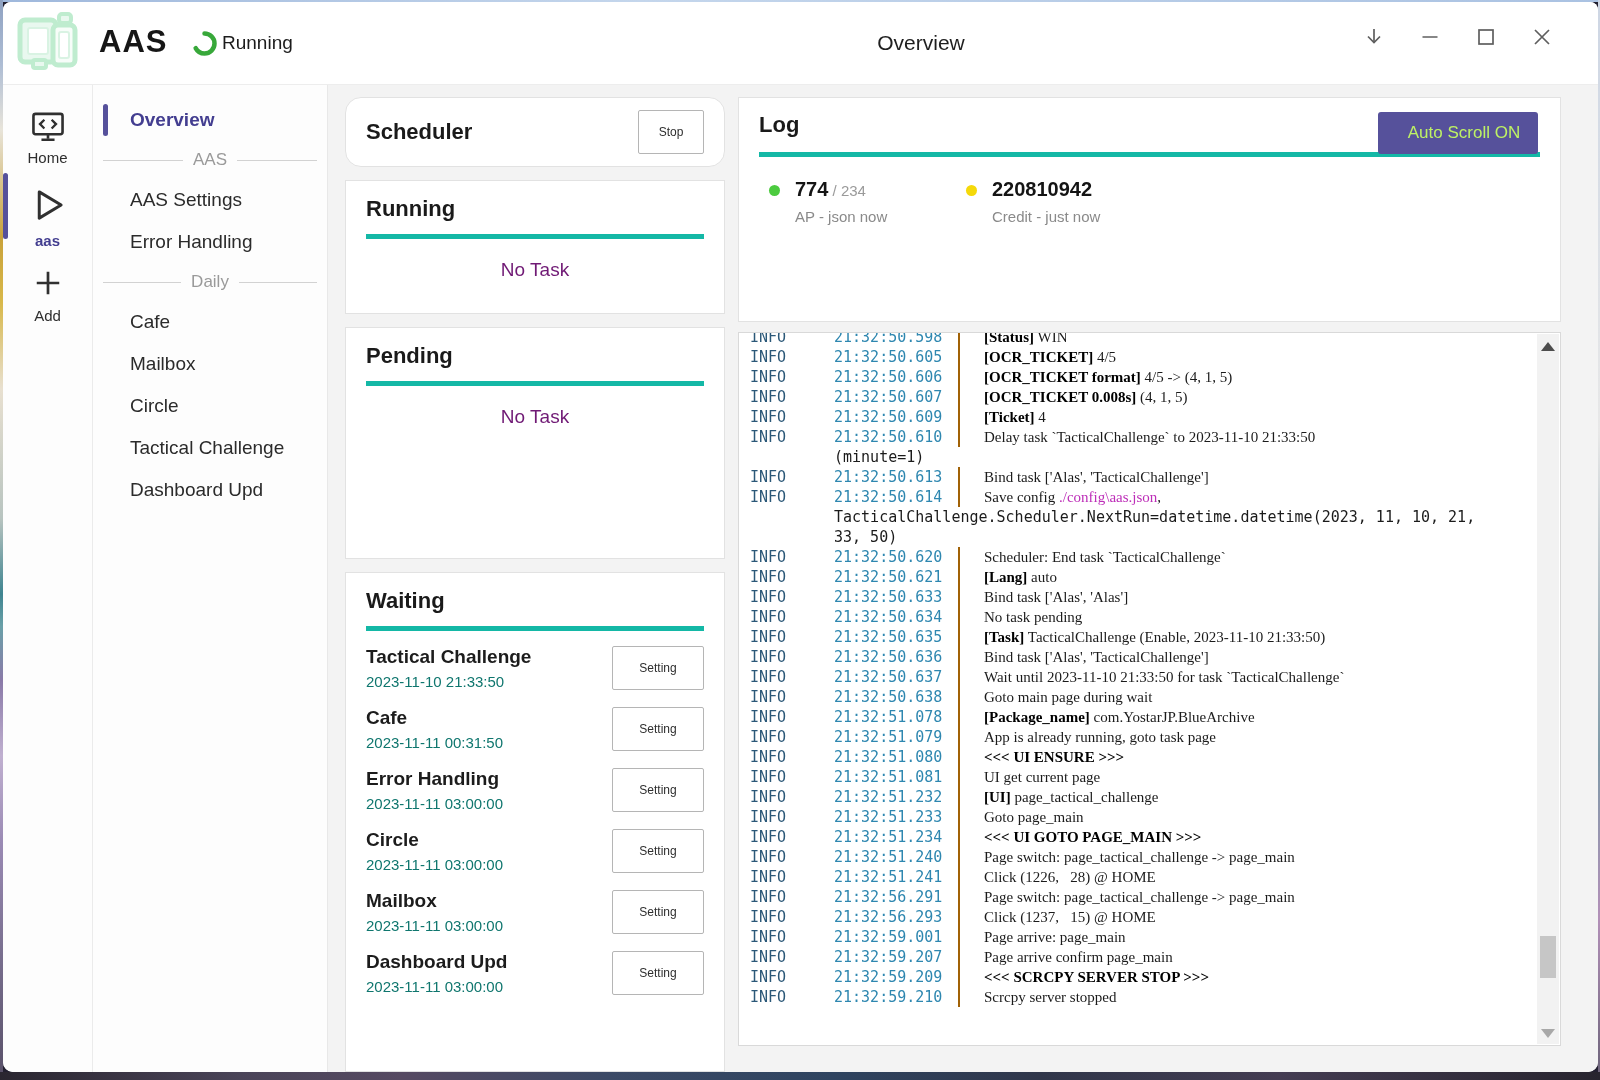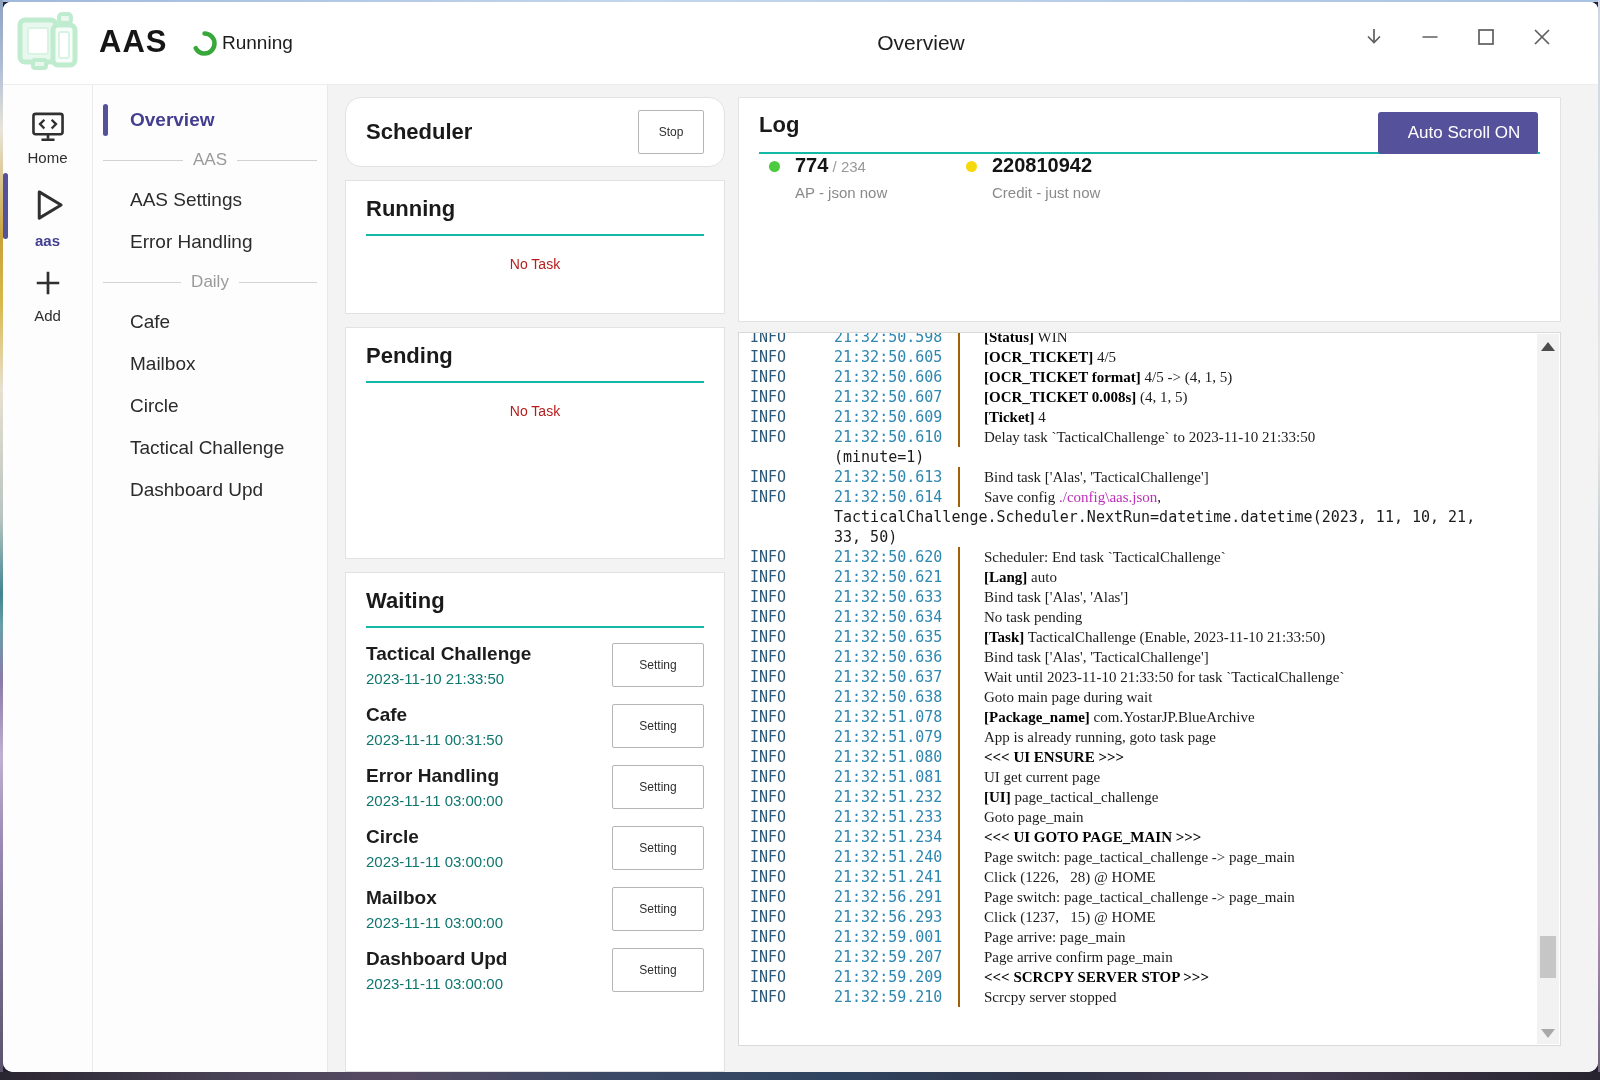--- a/index.html
+++ b/index.html
@@ -47,45 +47,45 @@
   .nd-line { flex:1; height:1px; background:#d2d2d2; }
   .nd-label { font-size:17px; color:#9a9a9a; }
 
   
   #main { flex:1; background:#f3f3f3; padding:12px 0 0 17px; display:flex; gap:13px; overflow:hidden; }
   .card { background:#fff; border:1px solid #e2e2e2; }
   #col-left { width:380px; flex:none; display:flex; flex-direction:column; gap:13px; }
   #col-right { width:823px; flex:none; display:flex; flex-direction:column; gap:10px; }
 
   .card-title { font-size:22px; font-weight:bold; color:#1a1a1a; }
-  .card-head { border-bottom:2px solid #14b8a6; padding-bottom:12px; }
+  .card-head { border-bottom:5px solid #14b8a6; padding-bottom:12px; }
 
   
   #scheduler-card { height:72px; display:flex; align-items:center; justify-content:space-between; padding:0 20px;border-radius:16px; }
   .ghost-btn { background:#fff; border:1px solid #b5b5b5; border-radius:2px; color:#2e2e2e; font-size:12px; font-family:inherit; cursor:pointer; }
   #stop-btn { width:66px; height:44px; }
 
   
   #running-card { height:139px; padding:15px 20px 0; }
   #pending-card { height:240px; padding:15px 20px 0; }
-  .empty-text { text-align:center; color:#b91c1c; font-size:14px; margin-top:20px; }
+  .empty-text { text-align:center; color:#701a75; font-size:19px; margin-top:20px; }
 
   
   #waiting-card { height:517px; padding:15px 20px 0; }
   .wait-rows { margin-top:6px; }
   .wait-row { height:61px; display:flex; align-items:center; justify-content:space-between; }
   .wait-name { font-size:19px; font-weight:bold; color:#1c1c1c; }
   .wait-time { font-size:15px; color:#0f766e; margin-top:5px; }
   .setting-btn { width:92px; height:44px; }
 
   
   #log-card { height:225px; padding:14px 20px 0; position:relative; }
-  #autoscroll-btn { position:absolute; top:14px; right:22px; width:160px; height:42px; background:var(--accent,#56519B); color:#ffffff; border:none; border-radius:3px; font-size:17px; font-family:inherit; cursor:pointer;padding-left:12px; }
+  #autoscroll-btn { position:absolute; top:14px; right:22px; width:160px; height:42px; background:var(--accent,#56519B); color:#bef264; border:none; border-radius:3px; font-size:17px; font-family:inherit; cursor:pointer;padding-left:12px; }
   #log-card .card-head { padding-bottom:14px; }
-  .stats-row { display:flex; padding-left:10px; }
+  .stats-row { display:flex; margin-top:21px; padding-left:10px; }
   .stat { width:197px; display:flex; align-items:flex-start; }
   .stat-dot { width:11px; height:11px; border-radius:50%; margin-top:7px; flex:none; }
   .stat-body { margin-left:15px; }
   .stat-val { font-size:20px; font-weight:bold; color:#141414; }
   .stat-suffix { font-size:15px; font-weight:normal; color:#9a9a9a; }
   .stat-label { font-size:15px; color:#8a8a8a; margin-top:7px; }
 
   
   #log-panel { height:714px; background:#fff; border:1px solid #d9d9d9; position:relative; overflow:hidden;
     font-family:"DejaVu Sans Mono",monospace; font-size:15px; }

